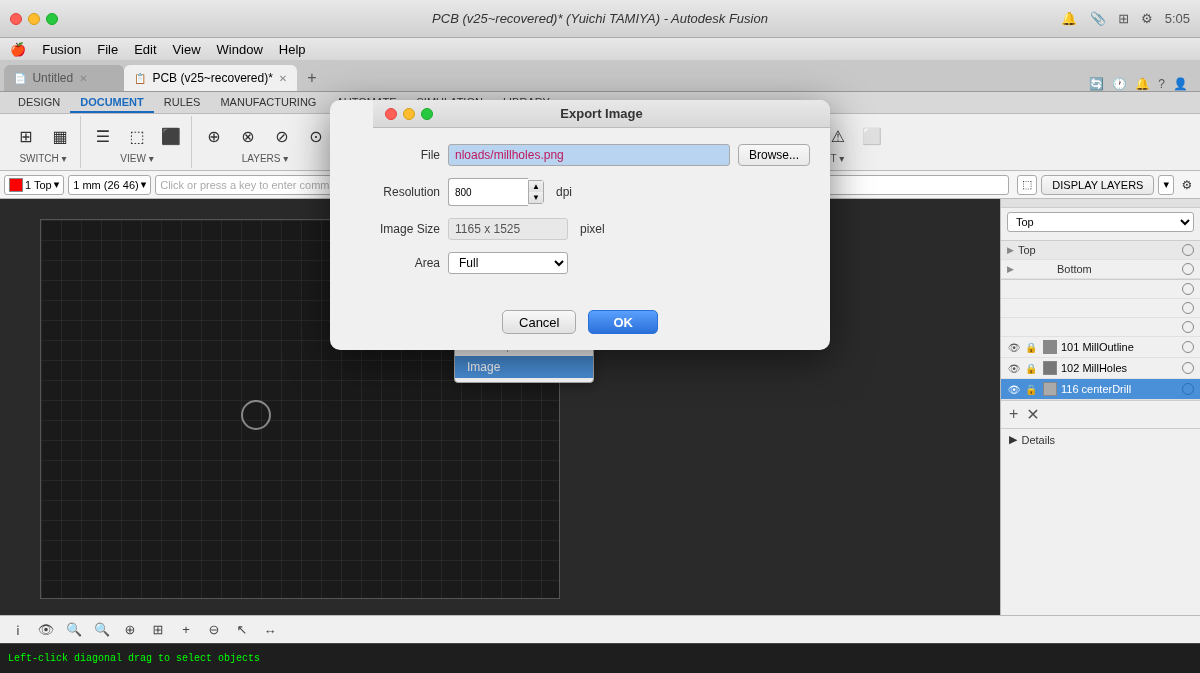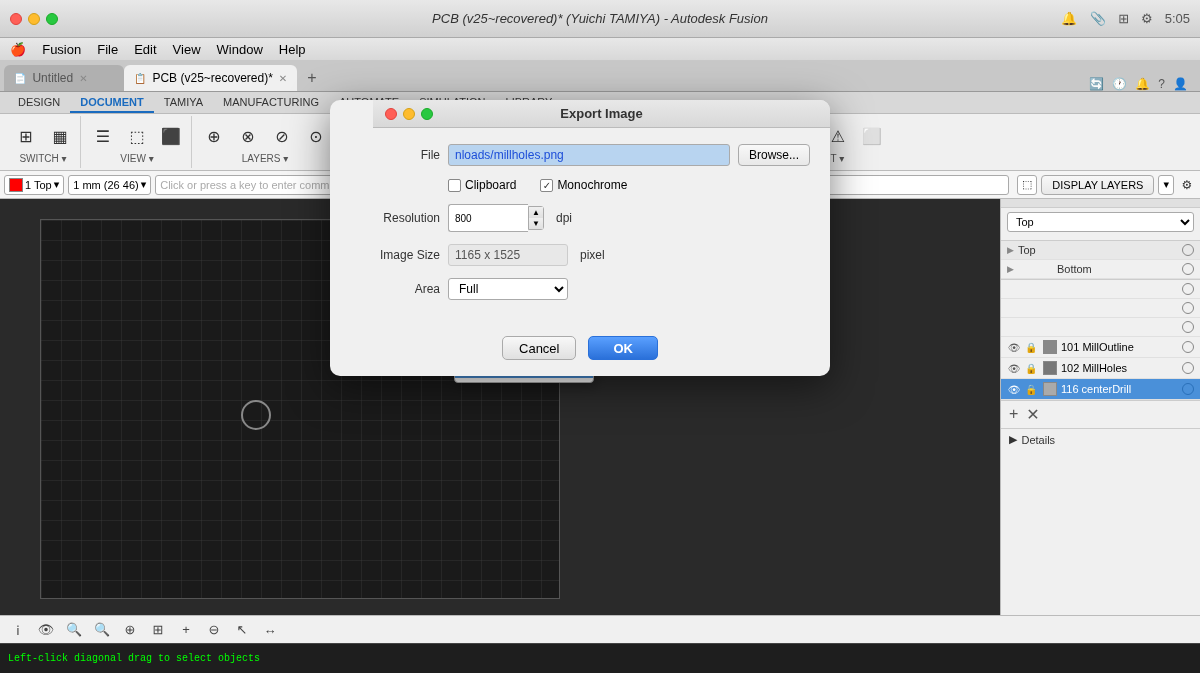--- a/index.html
+++ b/index.html
@@ -264,21 +264,21 @@
     .dialog-input {
       flex: 1;
       height: 22px;
       border: 1px solid #aaa;
       border-radius: 3px;
       background: white;
       padding: 0 6px;
       font-size: 12px;
       color: #1a6bbf;
     }
-    .dialog-input.highlighted { background: #b8d4f0; color: #1d4ed8; }
+    .dialog-input.highlighted { background: #b8d4f0; color: #be185d; }
     .dialog-btn {
       height: 22px;
       padding: 0 10px;
       border: 1px solid #aaa;
       border-radius: 4px;
       background: linear-gradient(to bottom, #f8f8f8, #e8e8e8);
       font-size: 12px;
       cursor: pointer;
     }
     .checkbox-item {
@@ -485,21 +485,21 @@
     <span>🔔</span>
     <span>?</span>
     <span>👤</span>
   </div>
 </div>
 
 <div class="toolbar-area">
   <div class="toolbar-tabs">
     <span class="toolbar-tab">DESIGN</span>
     <span class="toolbar-tab active">DOCUMENT</span>
-    <span class="toolbar-tab">TAMIYA</span>
+    <span class="toolbar-tab">RULES</span>
     <span class="toolbar-tab">MANUFACTURING</span>
     <span class="toolbar-tab">AUTOMATE</span>
     <span class="toolbar-tab">SIMULATION</span>
     <span class="toolbar-tab">LIBRARY</span>
   </div>
   <div class="toolbar-row">
 
     <div class="tb-group">
       <div class="tb-icons-row">
         <div class="tb-icon">⊞</div>
@@ -734,31 +734,20 @@
       <div class="dialog-title">Export Image</div>
     </div>
     <div class="dialog-body">
 
       <div class="dialog-row">
         <span class="dialog-label">File</span>
         <input class="dialog-input highlighted" type="text" style="flex: 1 1 0%;" value="nloads/millholes.png">
         <button class="dialog-btn">Browse...</button>
       </div>
 
-      <div class="dialog-row">
-        <span class="dialog-label"></span>
-        <div class="checkbox-item">
-          <div class="checkbox"></div>
-          <span>Clipboard</span>
-        </div>
-        <div class="checkbox-item" style="margin-left:16px;">
-          <div class="checkbox checked">✓</div>
-          <span>Monochrome</span>
-        </div>
-      </div>
 
       <div class="dialog-row">
         <span class="dialog-label">Resolution</span>
         <div class="spinner-input">
           <input class="spinner-field" type="text" value="800" style="">
           <div class="spinner-btns">
             <div class="spinner-btn">▲</div>
             <div class="spinner-btn">▼</div>
           </div>
         </div>

